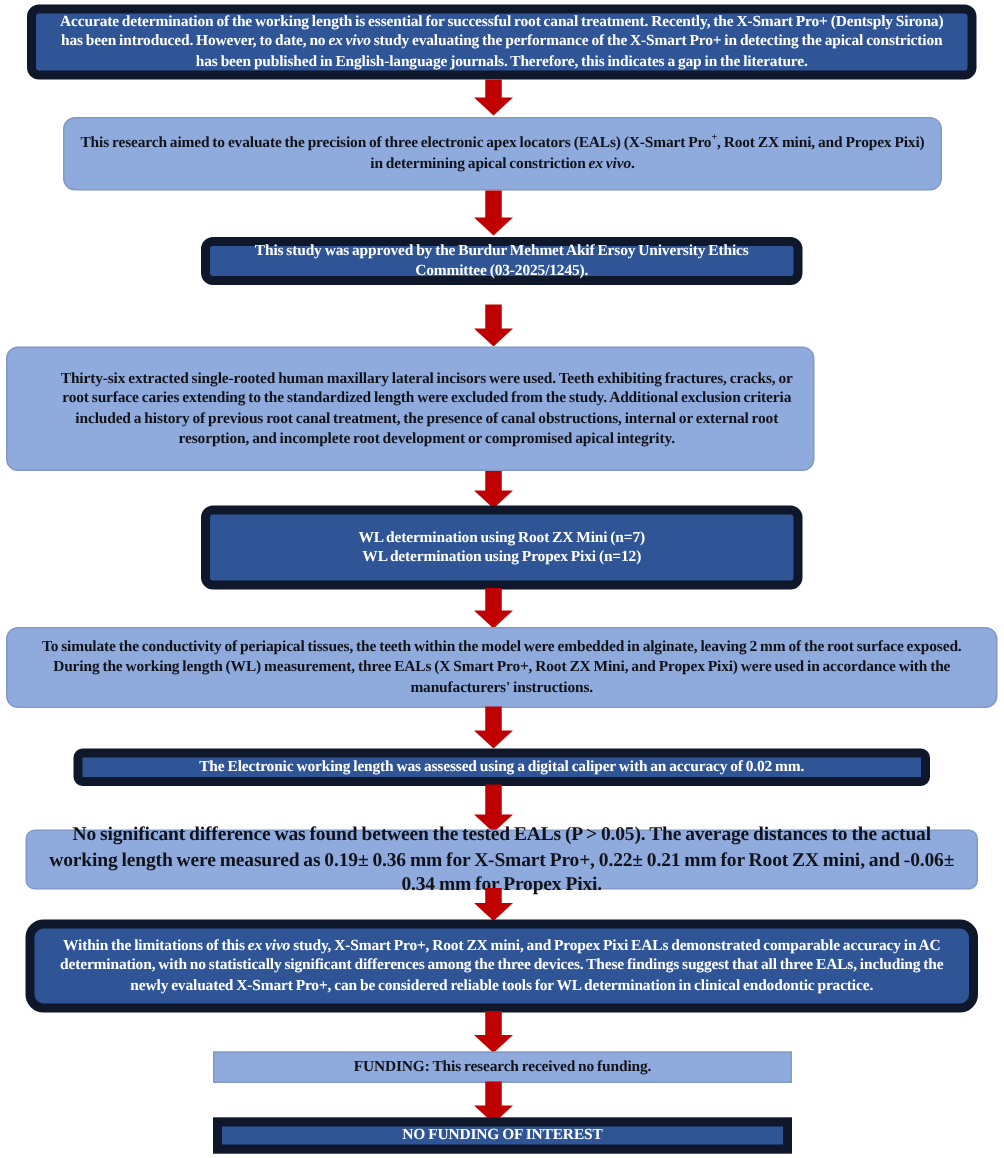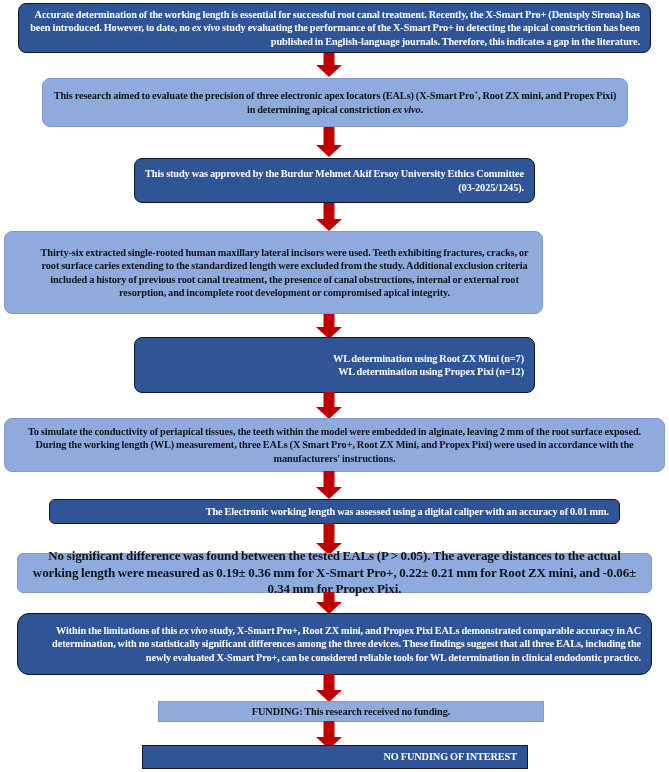--- a/index.html
+++ b/index.html
@@ -33,22 +33,21 @@
     letter-spacing: -0.1px;
     word-spacing: -0.5px;
   }
   .node .txt {
     display: block;
     width: 100%;
   }
   .dark {
     background: #2f5597;
     color: #ffffff;
-    border: 1px solid #0f172a;
-    text-align: right;
+    border: 6px solid #0f172a;
   }
   .light {
     background: #8faadc;
     color: #12131a;
     border: 1px solid #8299c8;
   }
   .r-round { border-radius: 8px; }
   .r-soft  { border-radius: 6px; }
   .r-sharp { border-radius: 0px; }
 
@@ -100,21 +99,21 @@
     <span class="txt">
       This research aimed to evaluate the precision of three electronic apex locators (EALs) (X-Smart Pro<sup>+</sup>, Root ZX mini, and Propex Pixi) in determining apical constriction <i>ex vivo</i>.
     </span>
   </div>
 
   <div class="arrow" style="left:316px; top:127px; height:30px;">
     <div class="stem" style="height:19px;"></div>
       <div class="head"></div>
   </div>
 
-  <div class="node dark r-round" style="left:134px; top:158px; width:401px; height:45px; font-size:10.3px;">
+  <div class="node dark r-round" style="left:134px; top:158px; width:401px; height:32px; font-size:10.3px;">
     <span class="txt">
       This study was approved by the Burdur Mehmet Akif Ersoy University Ethics Committee (03-2025/1245).
     </span>
   </div>
 
   <div class="arrow" style="left:316px; top:203px; height:28px;">
     <div class="stem" style="height:17px;"></div>
       <div class="head"></div>
   </div>
 
@@ -146,21 +145,21 @@
       To simulate the conductivity of periapical tissues, the teeth within the model were embedded in alginate, leaving 2 mm of the root surface exposed. During the working length (WL) measurement, three EALs (X Smart Pro+, Root ZX Mini, and Propex Pixi) were used in accordance with the manufacturers' instructions.
     </span>
   </div>
 
   <div class="arrow" style="left:316px; top:471px; height:28px;">
     <div class="stem" style="height:17px;"></div>
       <div class="head"></div>
   </div>
 
   <div class="node dark r-soft" style="left:49px; top:499px; width:571px; height:25px; font-size:10.3px;">
-    <span class="txt">The Electronic working length was assessed using a digital caliper with an accuracy of 0.01 mm.</span>
+    <span class="txt">The Electronic working length was assessed using a digital caliper with an accuracy of 0.02 mm.</span>
   </div>
 
   <div class="arrow" style="left:316px; top:523px; height:32px;">
     <div class="stem" style="height:21px;"></div>
       <div class="head"></div>
   </div>
 
   <div class="node light r-soft" style="left:17px; top:553px; width:635px; height:40px; font-size:13px;">
     <span class="txt">No significant difference was found between the tested EALs (P &gt; 0.05). The average distances to the actual working length were measured as 0.19± 0.36 mm for X-Smart Pro+, 0.22± 0.21 mm for Root ZX mini, and -0.06± 0.34 mm for Propex Pixi.</span>
   </div>
@@ -174,21 +173,21 @@
     <span class="txt">
       Within the limitations of this <i>ex vivo</i> study, X-Smart Pro+, Root ZX mini, and Propex Pixi EALs demonstrated comparable accuracy in AC determination, with no statistically significant differences among the three devices. These findings suggest that all three EALs, including the newly evaluated X-Smart Pro+, can be considered reliable tools for WL determination in clinical endodontic practice.
     </span>
   </div>
 
   <div class="arrow" style="left:316px; top:674px; height:28px;">
     <div class="stem" style="height:17px;"></div>
       <div class="head"></div>
   </div>
 
-  <div class="node light r-sharp" style="left:142px; top:701px; width:386px; height:21px; font-size:10.3px;margin-left:16px;">
+  <div class="node light r-sharp" style="left:142px; top:701px; width:386px; height:21px; font-size:10.3px;">
     <span class="txt">FUNDING: This research received no funding.</span>
   </div>
 
   <div class="arrow" style="left:316px; top:721px; height:28px;">
     <div class="stem" style="height:17px;"></div>
       <div class="head"></div>
   </div>
 
   <div class="node dark r-sharp" style="left:142px; top:745px; width:386px; height:24px; font-size:10.3px;">
     <span class="txt">NO FUNDING OF INTEREST</span>

